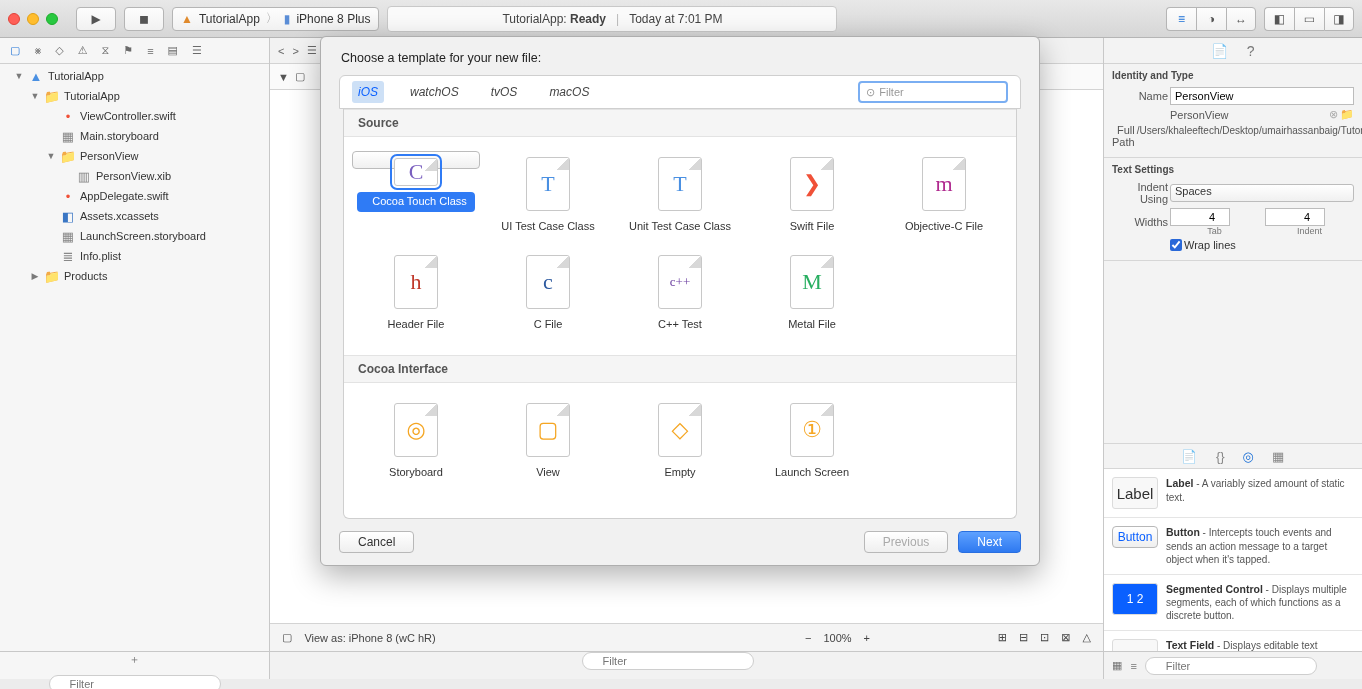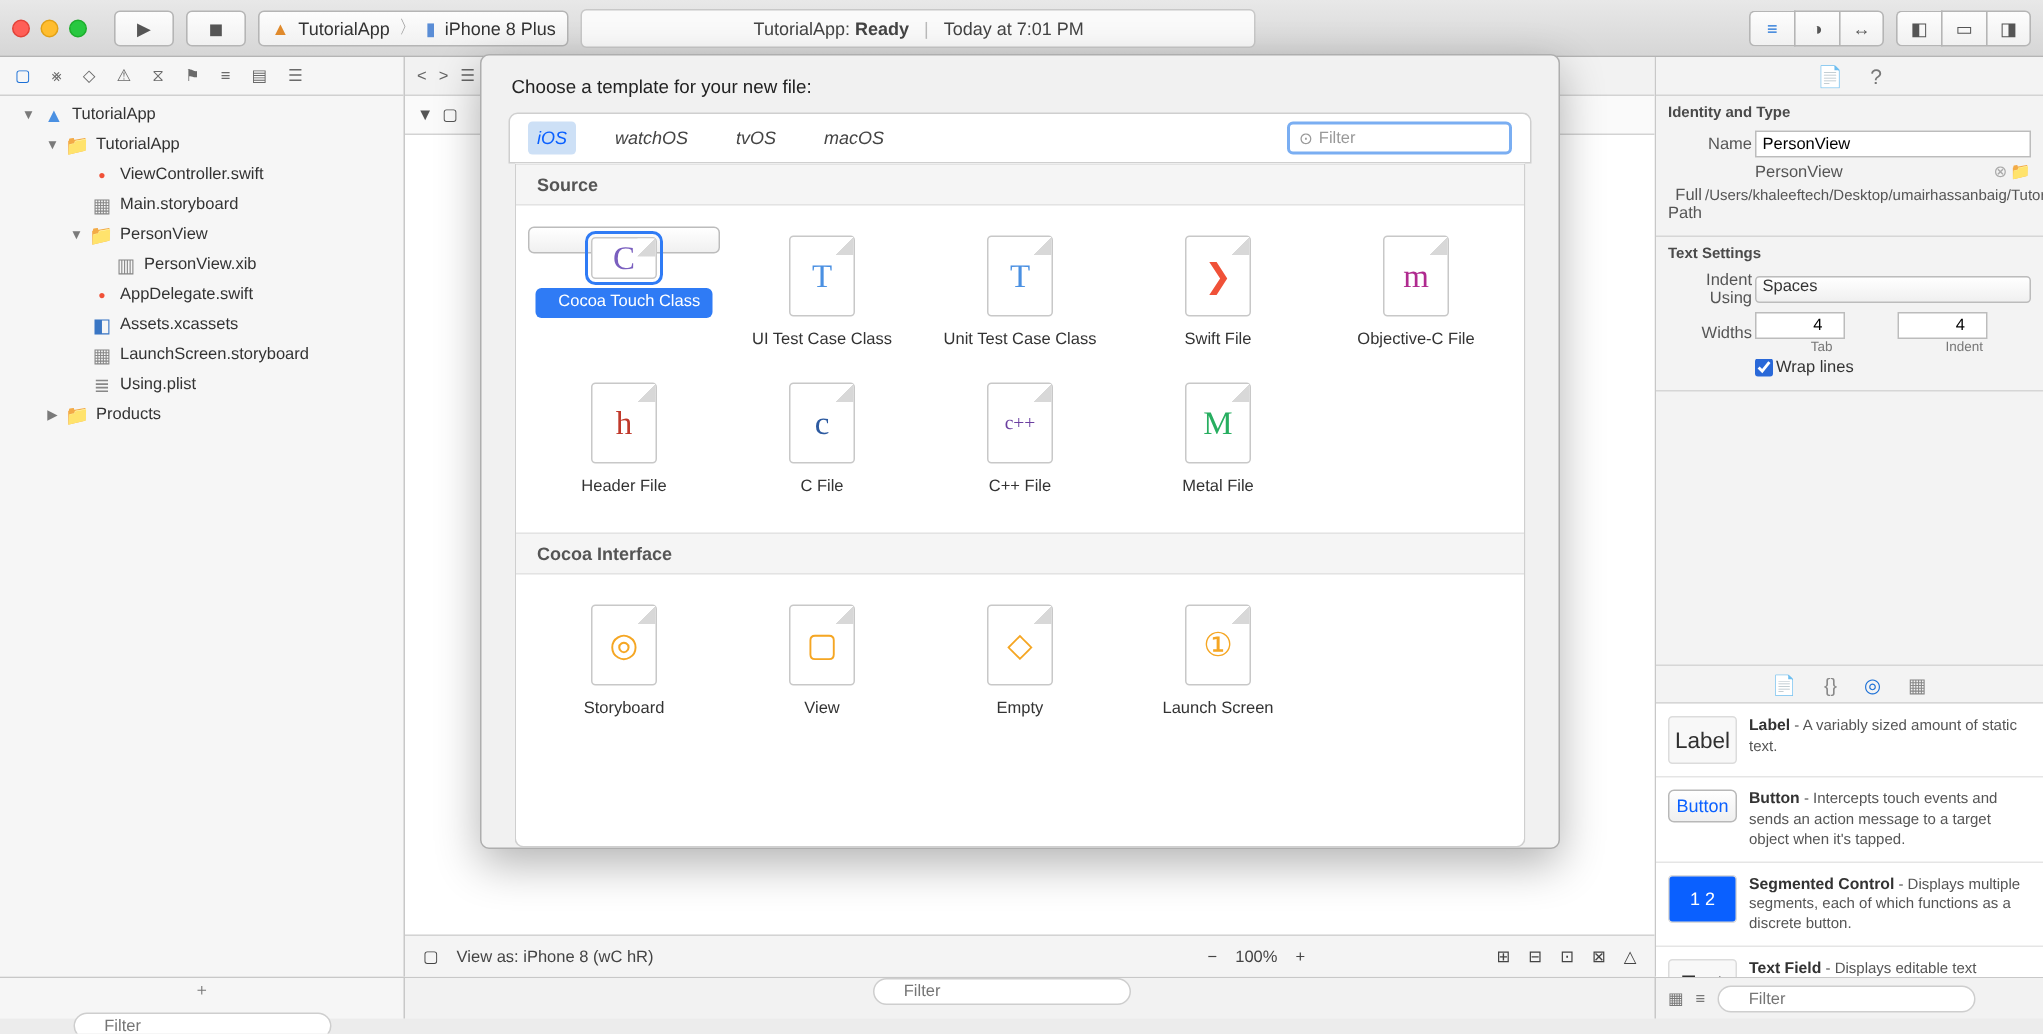--- a/index.html
+++ b/index.html
@@ -180,21 +180,21 @@
           <span>Assets.xcassets</span>
         </div>
         <div class="row indent3">
           <span class="disc"></span>
           <span class="ico" style="color: rgb(136, 136, 136);">▦</span>
           <span>LaunchScreen.storyboard</span>
         </div>
         <div class="row indent3">
           <span class="disc"></span>
           <span class="ico" style="color: rgb(136, 136, 136);">≣</span>
-          <span>Using.plist</span>
+          <span>Info.plist</span>
         </div>
         <div class="row indent2">
           <span class="disc">▶</span>
           <span class="ico" style="color: rgb(217, 164, 65);">📁</span>
           <span>Products</span>
         </div>
       </div>
   </div>
 
   <div class="center">
@@ -379,21 +379,21 @@
         <div class="tmpl">
           <div class="doc" style="color: rgb(45, 90, 160);">
             <span style="font-family:Georgia,serif;font-weight:500;font-size:22px;">c</span>
           </div>
           <div class="lbl">C File</div>
         </div>
         <div class="tmpl">
           <div class="doc" style="color: rgb(107, 63, 160);">
             <span style="font-family:Georgia,serif;font-weight:500;font-size:13px;">c++</span>
           </div>
-          <div class="lbl">C++ File</div>
+          <div class="lbl">C++ Test</div>
         </div>
         <div class="tmpl">
           <div class="doc" style="color: rgb(39, 174, 96);">
             <span style="font-family:Georgia,serif;font-weight:500;font-size:22px;">M</span>
           </div>
           <div class="lbl">Metal File</div>
         </div>
       </div>
       <div class="grp-head">Cocoa Interface</div>
       <div class="grid">
@@ -416,13 +416,19 @@
           <div class="lbl">Empty</div>
         </div>
         <div class="tmpl">
           <div class="doc" style="color: rgb(245, 166, 35);">
             <span style="font-family:Georgia,serif;font-weight:500;font-size:22px;">①</span>
           </div>
           <div class="lbl">Launch Screen</div>
         </div>
       </div>
     </div>
+  <div class="sheet-footer">
+    <button class="btn">Cancel</button>
+    <div style="flex:1"></div>
+    <button class="btn disabled">Previous</button>
+    <button class="btn primary">Next</button>
+  </div>
 </div>
 
 </body></html>

